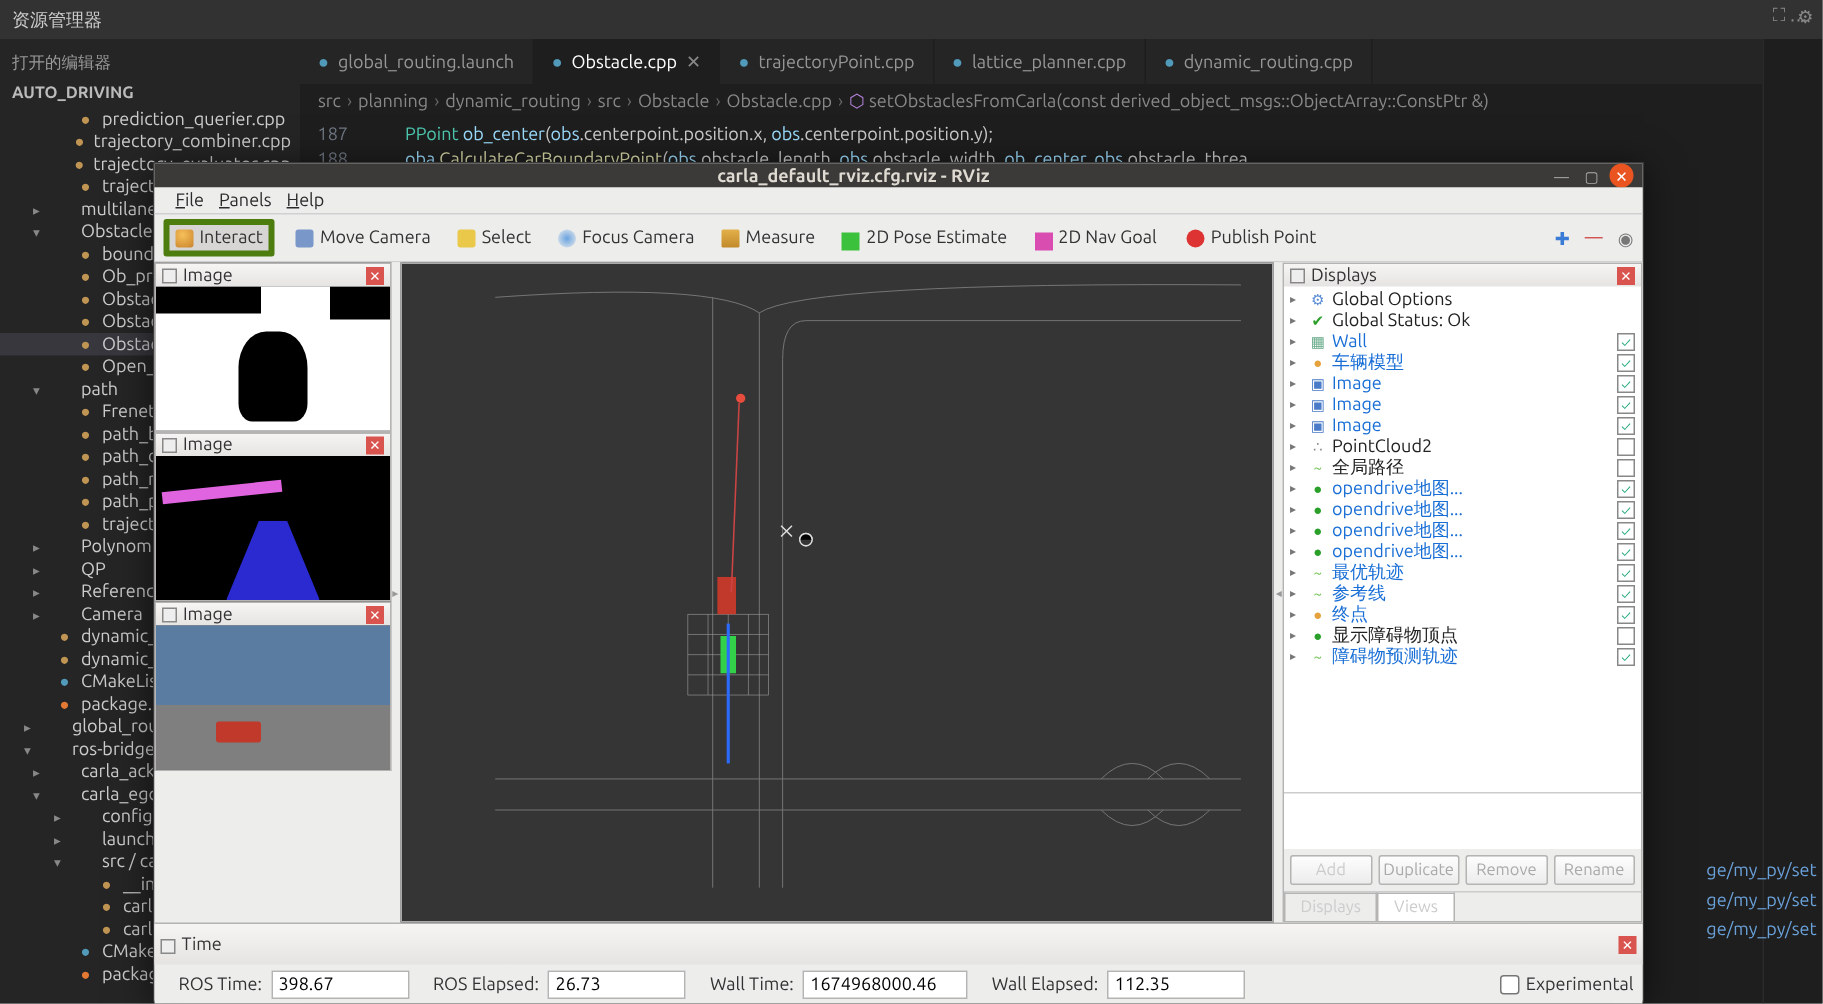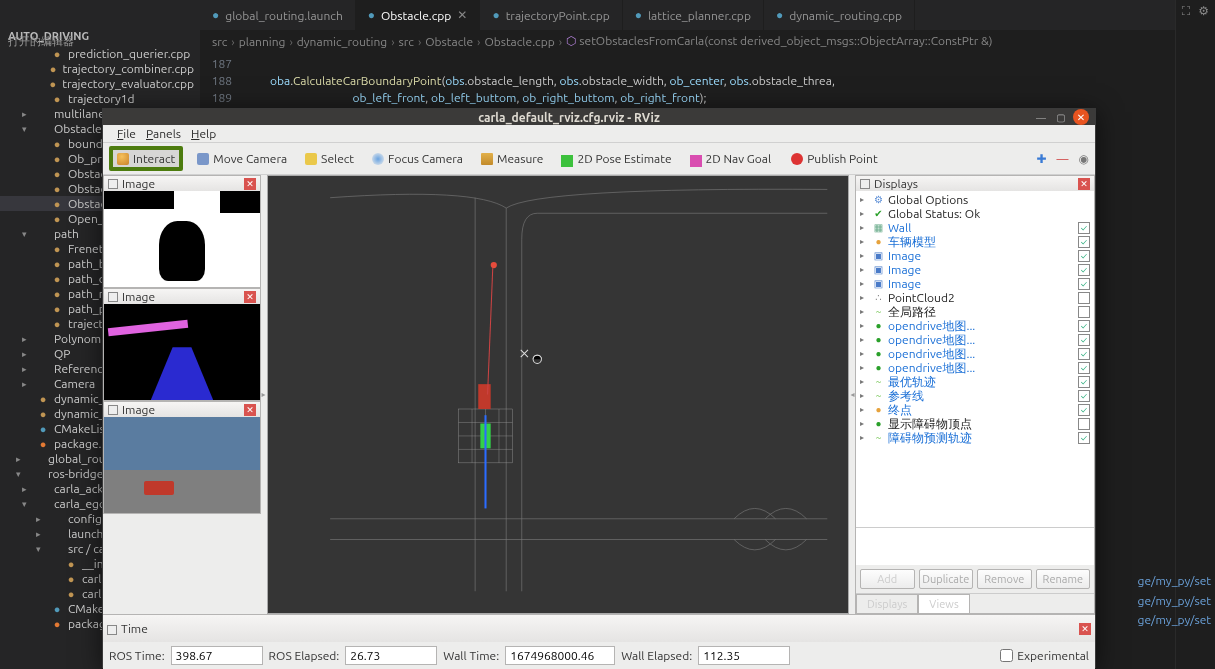--- a/index.html
+++ b/index.html
@@ -104,33 +104,37 @@
 .dbtn.disabled { color: #aaa; }
 .display-tabs { display:flex; background:#ededec; border-top:1px solid #ccc; }
 .dtab { padding: 3px 10px; border: 1px solid #b5b4b3; border-bottom:none; background:#ededec; font-size:11px; cursor:pointer; }
 .dtab.active { background:#fff; }
 
 .rviz-time { border-top: 1px solid #b5b4b3; background:#ededec; }
 .time-header { background: linear-gradient(#f6f5f4,#e5e4e3); font-size: 11px; padding: 7px 4px; display: flex; align-items: flex-end; gap: 4px; color:#333; }
 .time-header .x { margin-left:auto; width: 12px; height: 12px; background: #d9534f; color:#fff; font-size:9px; display:flex; align-items:center; justify-content:center; }
 .time-row { display: flex; align-items: center; gap: 6px; padding: 4px 6px; font-size: 12px; color:#333; }
 .time-row input[type=text] { border: 1px solid #b5b4b3; padding: 2px 4px; font-size: 12px; width: 92px; background:#fff; }
-.time-row label { white-space: nowrap; }
+.time-row label { white-space: nowrap; margin-left: 10px; }
 .time-exp { margin-left: auto; display:flex; align-items:center; gap:4px; }
 .status-row { display:flex; gap:10px; padding: 2px 6px 6px; font-size: 11px; color:#333; align-items:center; }
 .status-row .reset { border: 1px solid #b5b4b3; padding: 1px 6px; background: linear-gradient(#fdfdfd,#ececec); border-radius:2px; cursor:pointer; }
 .status-row .hints { flex:1; }
 .status-row .fps { margin-left:auto; }
 
 .top-icons { position:absolute; top:4px; right:6px; color:#888; font-size:14px; display:flex; gap:8px; }
 </style>
 </head>
 <body>
 
 <div class="vscode">
+  <div class="vscode-titlebar">
+    <span class="title">资源管理器</span>
+    <span class="dots">⋯</span>
+  </div>
   <div class="top-icons">
     <span>⛶</span>
     <span>⚙</span>
   </div>
   <div class="vscode-sidebar-label">打开的编辑器</div>
   <div class="vscode-body">
     <div class="explorer">
       <div class="explorer-header">AUTO_DRIVING</div>
       <div class="explorer-tree" id="tree">
           <div class="tree-item d2">
@@ -365,20 +369,21 @@
           <span class="sep">›</span>
           <span>Obstacle</span>
           <span class="sep">›</span>
           <span>Obstacle.cpp</span>
           <span class="sep">›</span>
           <span><span style="color:#b180d7">⬡</span> setObstaclesFromCarla(const derived_object_msgs::ObjectArray::ConstPtr &amp;)</span>
         </div>
       <div class="code" id="code">
           <div class="code-line">
             <span class="ln">187</span>
+            <span class="tx">        <span class="c-type">PPoint</span> <span class="c-var">ob_center</span>(<span class="c-var">obs</span>.centerpoint.position.x, <span class="c-var">obs</span>.centerpoint.position.y);</span>
           </div>
           <div class="code-line">
             <span class="ln">188</span>
             <span class="tx">        <span class="c-var">oba</span>.<span class="c-fn">CalculateCarBoundaryPoint</span>(<span class="c-var">obs</span>.obstacle_length, <span class="c-var">obs</span>.obstacle_width, <span class="c-var">ob_center</span>, <span class="c-var">obs</span>.obstacle_threa,</span>
           </div>
           <div class="code-line">
             <span class="ln">189</span>
             <span class="tx">                                      <span class="c-var">ob_left_front</span>, <span class="c-var">ob_left_buttom</span>, <span class="c-var">ob_right_buttom</span>, <span class="c-var">ob_right_front</span>);</span>
           </div>
           <div class="code-line">

